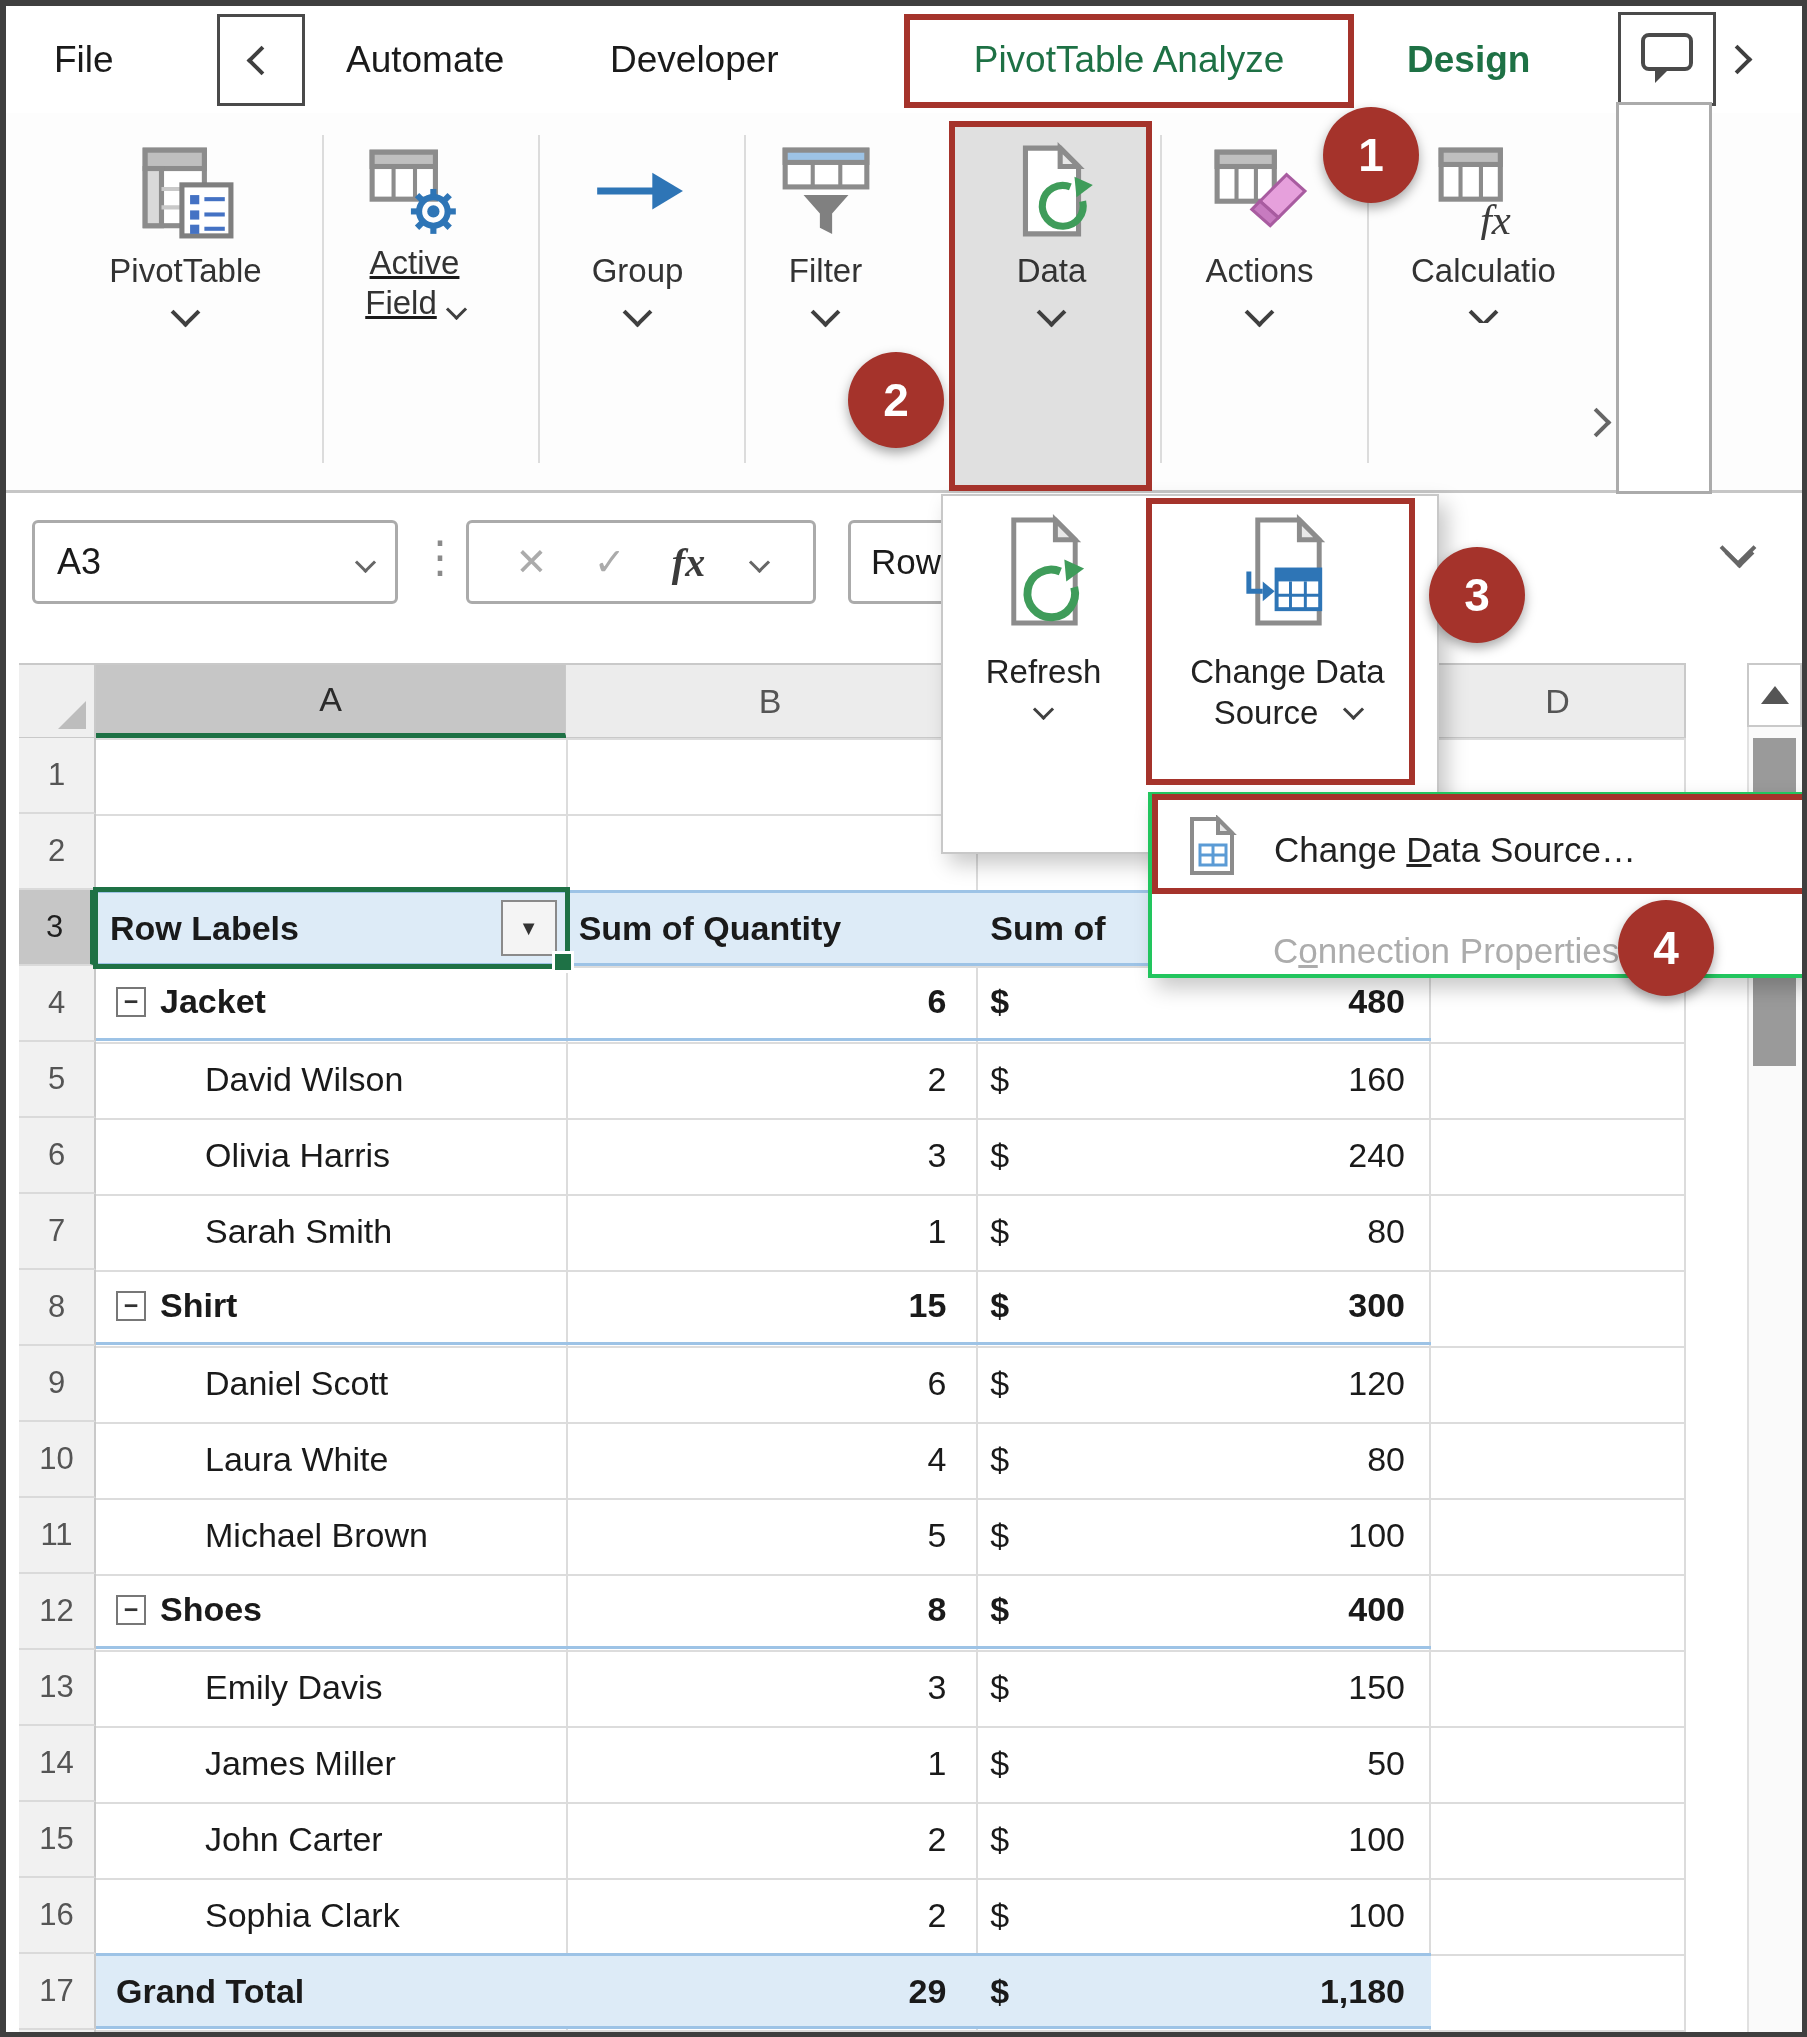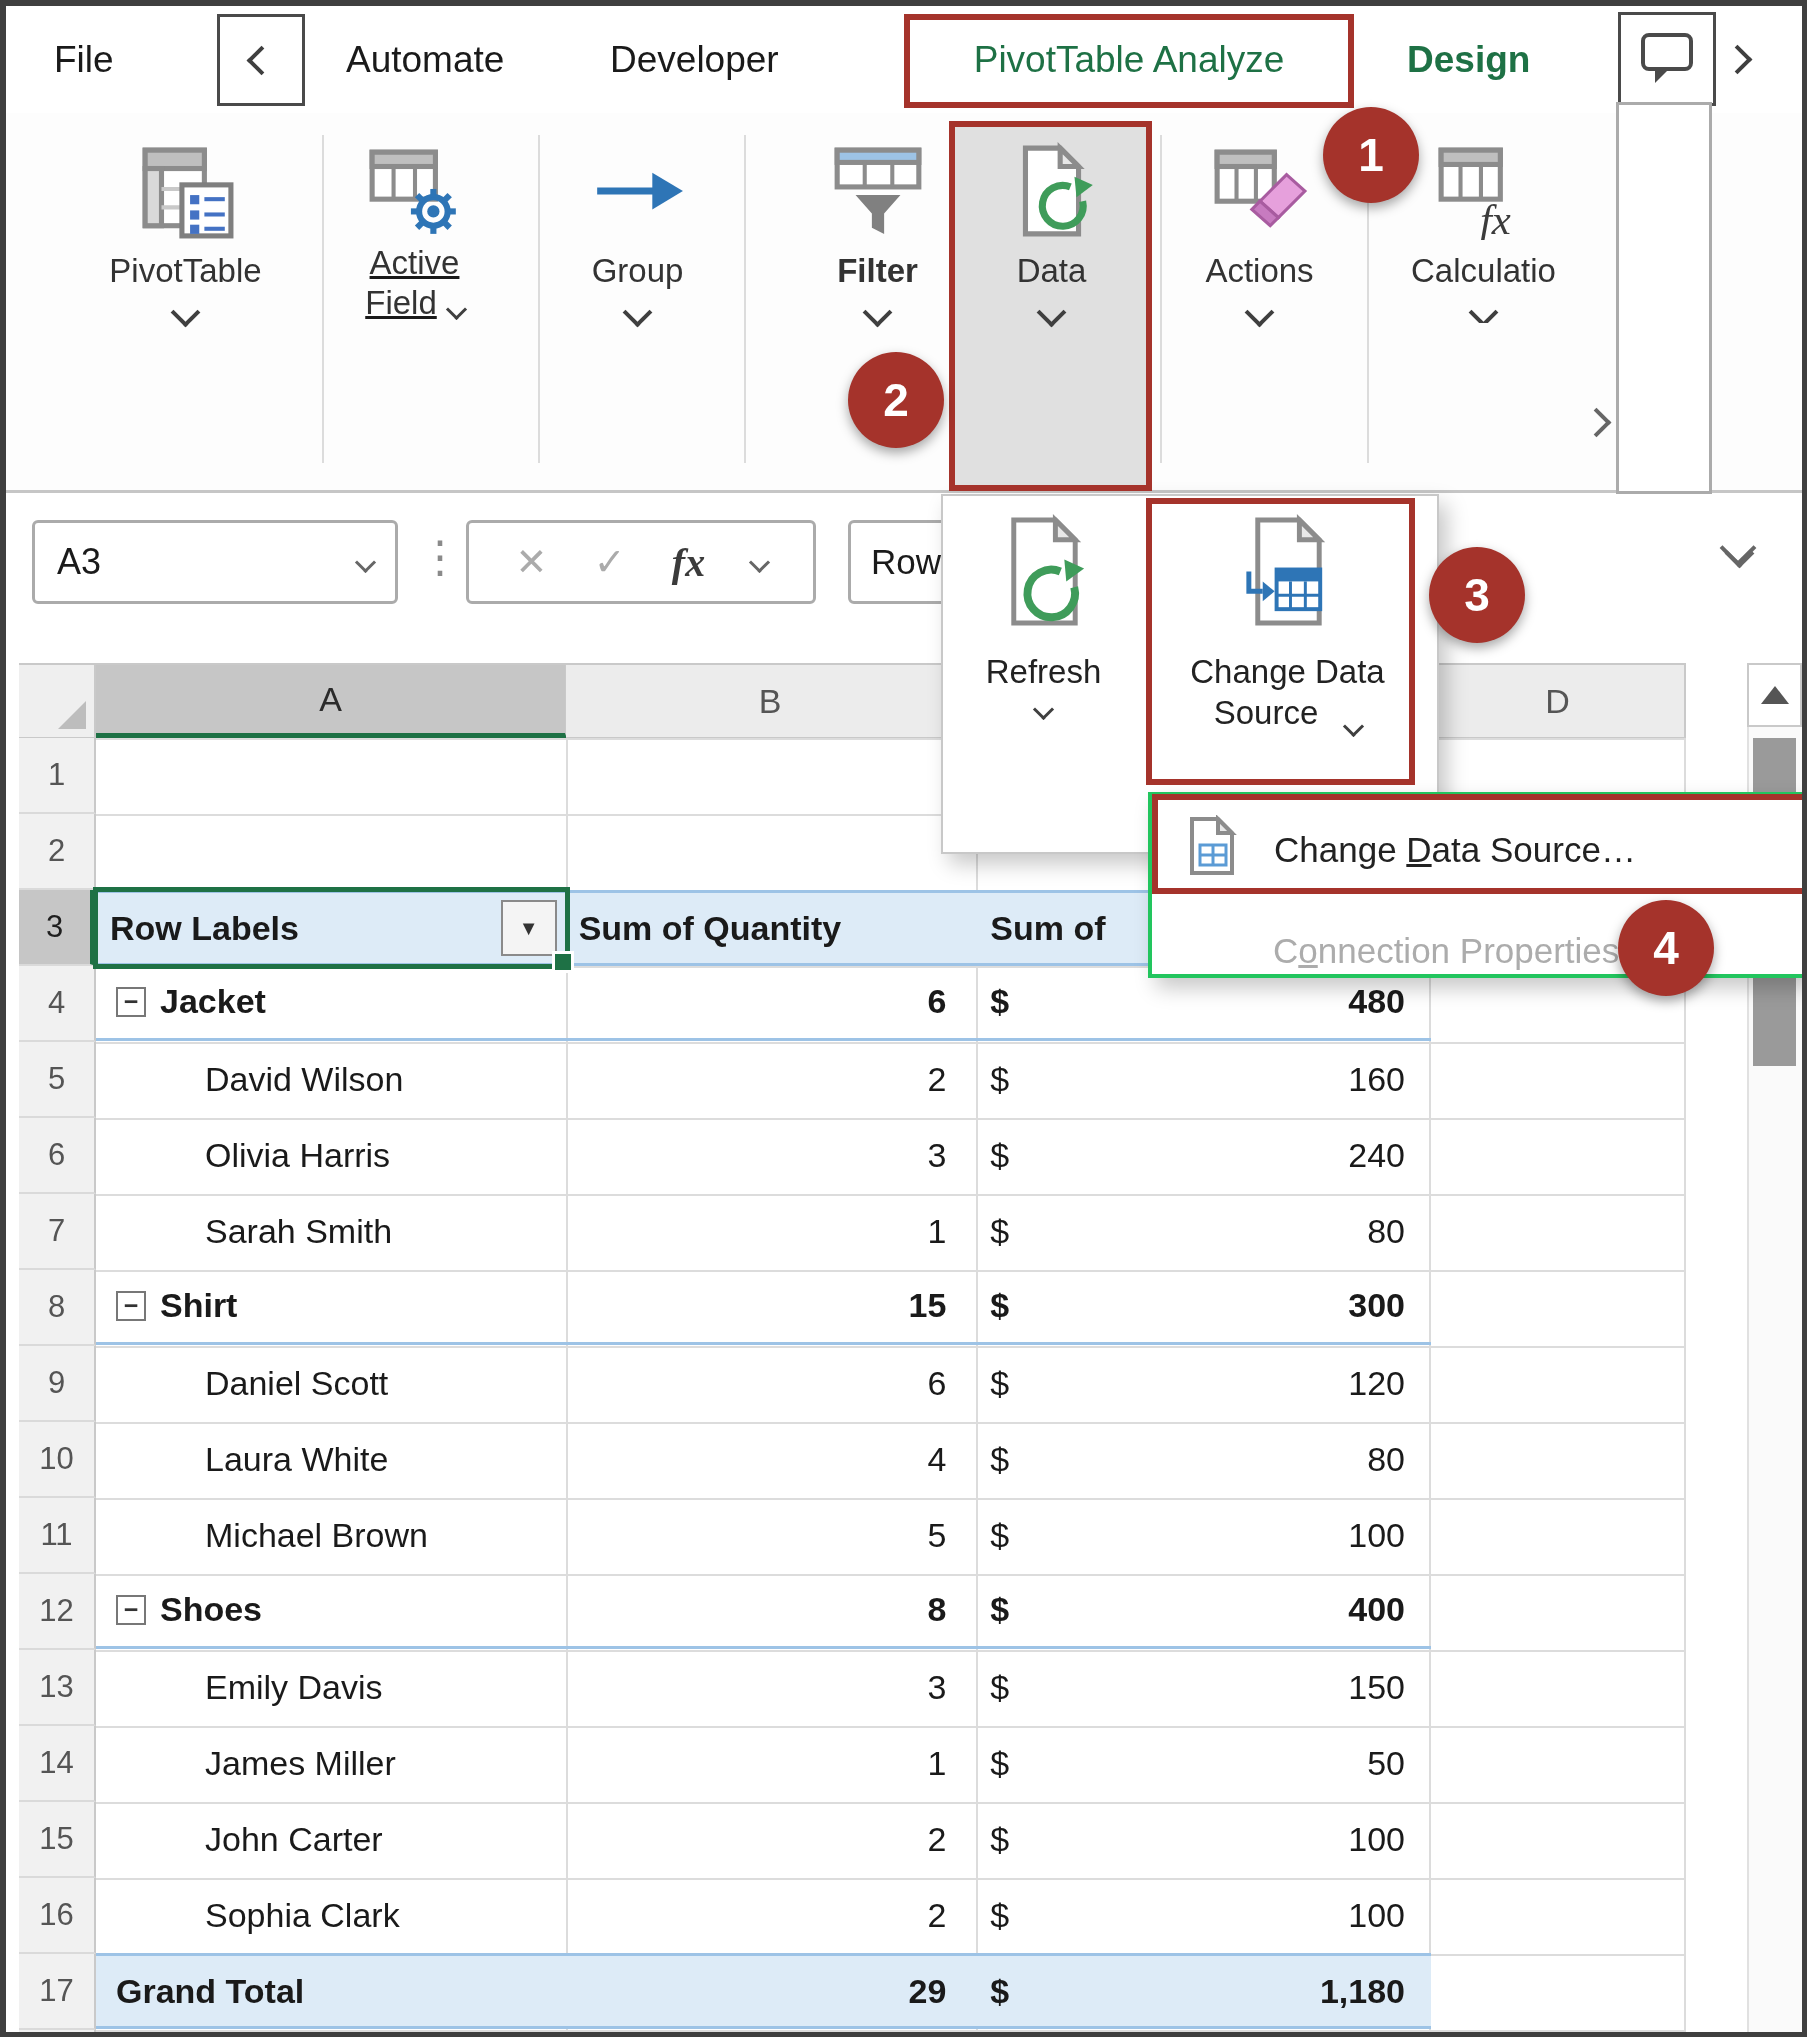--- a/index.html
+++ b/index.html
@@ -192,21 +192,21 @@
       <span class="ric">
         <svg width="98" height="98" viewBox="0 0 96 96">
           <line x1="8" y1="48" x2="66" y2="48" stroke="#2E75B6" stroke-width="7"></line>
           <polygon points="62,30 92,48 62,66" fill="#2E75B6"></polygon>
         </svg>
       </span>
       <span class="lbl">Group</span>
       <span class="chev down"></span>
     </div>
 
-    <div class="rbtn" style="left:784px;width:175px;font-weight:bold;">
+    <div class="rbtn" style="left:732px;width:175px;">
       <span class="ric">
         <svg width="98" height="98" viewBox="0 0 96 96">
           <rect x="8" y="8" width="80" height="36" fill="#fff" stroke="#8C8C8C" stroke-width="5"></rect>
           <rect x="8" y="8" width="80" height="12" fill="#9DC3E6" stroke="#8C8C8C" stroke-width="5"></rect>
           <line x1="35" y1="20" x2="35" y2="44" stroke="#8C8C8C" stroke-width="4"></line>
           <line x1="62" y1="20" x2="62" y2="44" stroke="#8C8C8C" stroke-width="4"></line>
           <polygon points="26,52 70,52 54,70 54,90 42,84 42,70" fill="#808080"></polygon>
         </svg>
       </span>
       <span class="lbl">Filter</span>
@@ -508,21 +508,21 @@
           <rect x="44" y="58" width="44" height="12" fill="#2E75B6"></rect>
           <line x1="58" y1="70" x2="58" y2="98" stroke="#2E75B6" stroke-width="3"></line>
           <line x1="73" y1="70" x2="73" y2="98" stroke="#2E75B6" stroke-width="3"></line>
           <line x1="44" y1="84" x2="88" y2="84" stroke="#2E75B6" stroke-width="3"></line>
           <path d="M16 60 v20 h14" fill="none" stroke="#2E75B6" stroke-width="5"></path>
           <polygon points="30,70 42,80 30,90" fill="#2E75B6"></polygon>
         </svg>
       </span>
       <span class="mlbl">
         <span>Change Data</span><br>
-        <span style="display:inline-flex;align-items:flex-end;gap:28px;">
+        <span style="display:inline-flex;align-items:flex-start;gap:28px;">
           <span>Source</span>
           <span class="chev sm down"></span>
         </span>
       </span>
     </div>
   </div>
 
   <div class="abs" id="submenu">
     <div class="smi" id="smi-1">
       <span class="sicon">

